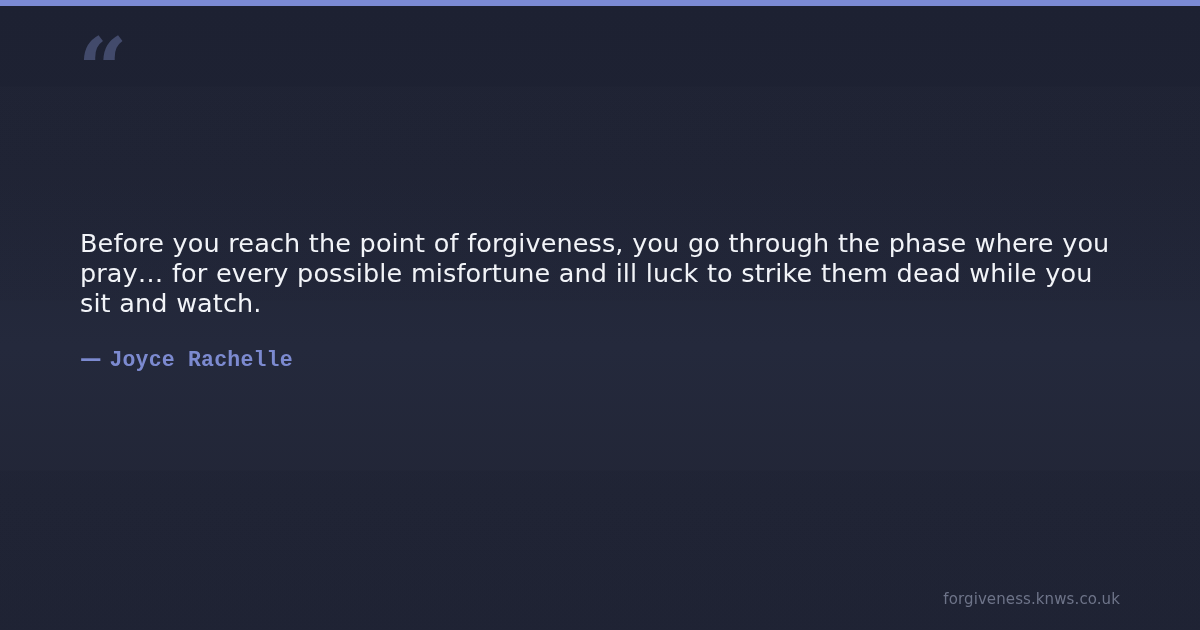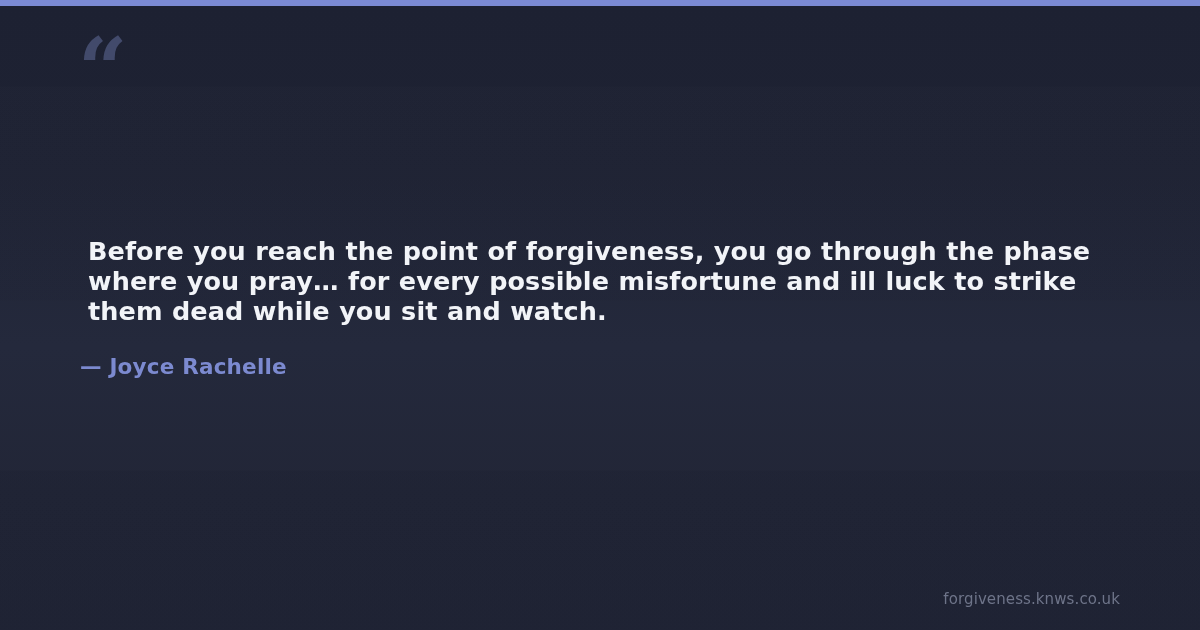--- a/index.html
+++ b/index.html
@@ -74,25 +74,25 @@
 
   .content {
     position: absolute;
     left: 80px;
     top: 228px;
     width: 1048px;
     z-index: 2;
   }
 
   .quote-text {
-    margin: 8px;
+    margin: 0;
     font-family: "DejaVu Sans", sans-serif;
     font-size: 25.5px;
     line-height: 30px;
-    font-weight: 700;
+    font-weight: 400;
     color: #f2f4f8;
     letter-spacing: 0.1px;
     word-spacing: 0.4px;
   }
 
   .author-line {
     margin: 0;
     margin-top: 28px;
     font-family: "DejaVu Sans", sans-serif;
     font-size: 21.5px;
@@ -102,20 +102,21 @@
     letter-spacing: 0.2px;
     white-space: nowrap;
   }
 
   .author-dash {
     display: inline;
   }
 
   .author-name {
     display: inline;
+    font-family: Liberation Mono, monospace;
   }
 
   .watermark {
     position: absolute;
     right: 80px;
     bottom: 22px;
     z-index: 2;
     font-family: "DejaVu Sans", sans-serif;
     font-size: 15px;
     line-height: 18px;

